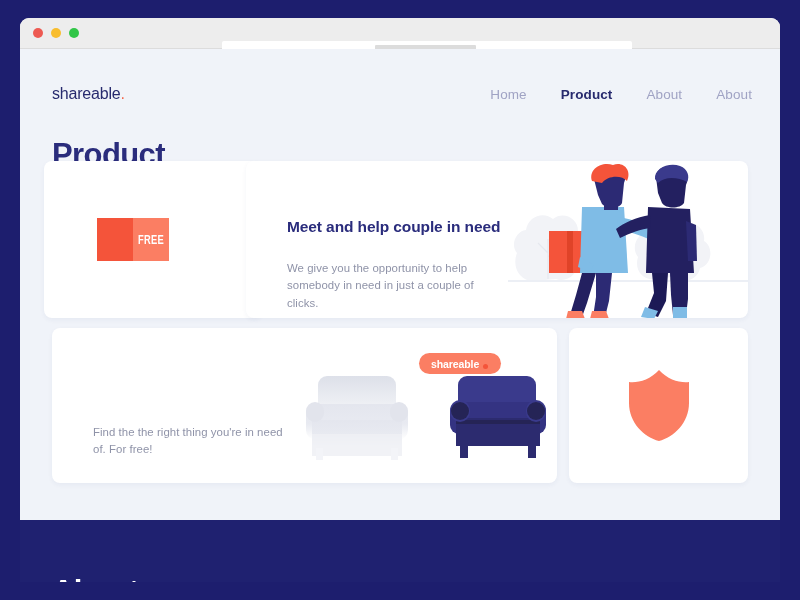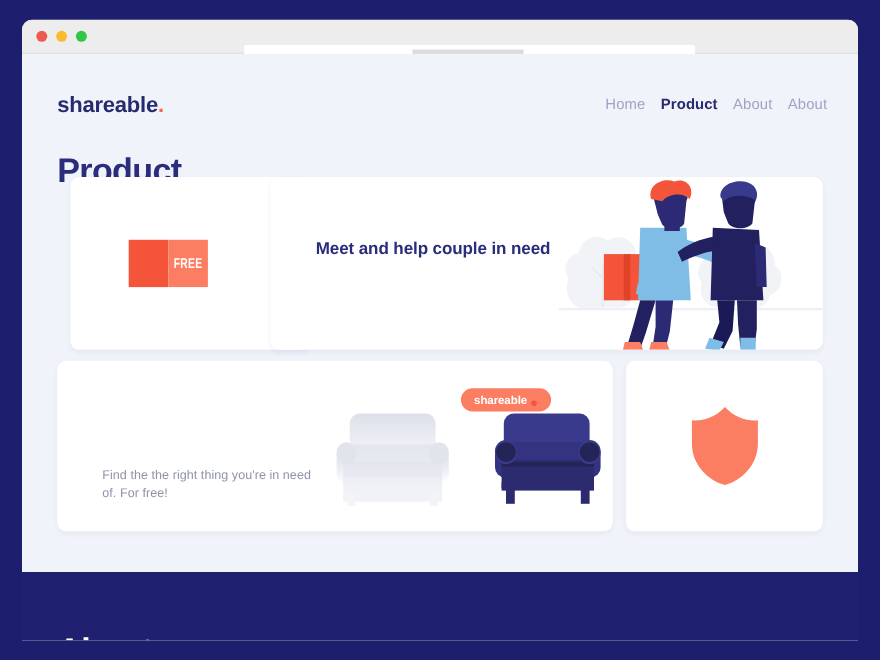--- a/index.html
+++ b/index.html
@@ -83,34 +83,34 @@
   #site-header {
     position: absolute;
     left: 0; top: 0;
     width: 100%;
     height: 62px;
   }
   #logo {
     position: absolute;
     left: 32px;
     top: 36px;
-    font-size: 20px;
-    font-weight: bold;
+    font-size: 16px;
+    font-weight: normal;
     color: #272A6E;
     letter-spacing: -0.2px;
   }
   #logo .logo-dot {
     color: #F4684C;
   }
   #main-nav {
     position: absolute;
     right: 28px;
     top: 38px;
     display: flex;
-    gap: 14px;
+    gap: 34px;
     align-items: flex-start;
   }
   .nav-link {
     font-size: 13.5px;
     color: #A0A3C4;
     font-weight: normal;
     letter-spacing: 0.1px;
     cursor: pointer;
     white-space: nowrap;
   }
@@ -131,21 +131,21 @@
   }
 
   
   .card {
     position: absolute;
     background: #FFFFFF;
     border-radius: 8px;
     box-shadow: 0 2px 5px rgba(40,50,110,0.05);
     overflow: hidden;
   }
-  #card-free      { left: 44px;  top: 112px; width: 218px; height: 157px; }
+  #card-free      { left: 24px;  top: 112px; width: 218px; height: 157px; }
   #card-meet      { left: 226px; top: 112px; width: 502px; height: 157px; }
   #card-getitems  { left: 32px;  top: 279px; width: 505px; height: 155px; }
   #card-shield    { left: 549px; top: 279px; width: 179px; height: 155px; }
 
   
   #free-tag {
     position: absolute;
     left: 53px;
     top: 57px;
     width: 72px;
@@ -303,20 +303,21 @@
       <div id="free-tag">
         <div id="free-tag-left"></div>
         <div id="free-tag-right">
           <span id="free-tag-text">FREE</span>
         </div>
       </div>
     </div>
 
     <div class="card" id="card-meet">
       <div class="card-heading" id="meet-heading">Meet and help couple in need</div>
+      <div class="card-body" id="meet-body">We give you the opportunity to help somebody in need in just a couple of clicks.</div>
 
       <svg id="illustration-people" viewBox="0 0 240 157">
 
         <path d="M26 120 C10 120 4 104 9 92 C2 84 8 70 18 69 C20 55 36 50 45 58 C55 50 70 57 70 70 C80 74 80 92 70 97 C72 112 60 122 48 118 Z" fill="#F2F3F7"></path>
         <path d="M148 118 C134 120 126 108 130 96 C122 86 130 70 142 71 C146 55 166 52 174 63 C186 58 198 68 196 80 C206 86 204 104 192 107 C190 120 172 124 163 116 Z" fill="#F2F3F7"></path>
 
         <path d="M40 118 L40 78 M40 92 L30 82 M40 96 L51 86" stroke="#E6E8EF" stroke-width="1.2" fill="none"></path>
 
         <path d="M0 120 L240 120" stroke="#ECEFF5" stroke-width="2"></path>
 

